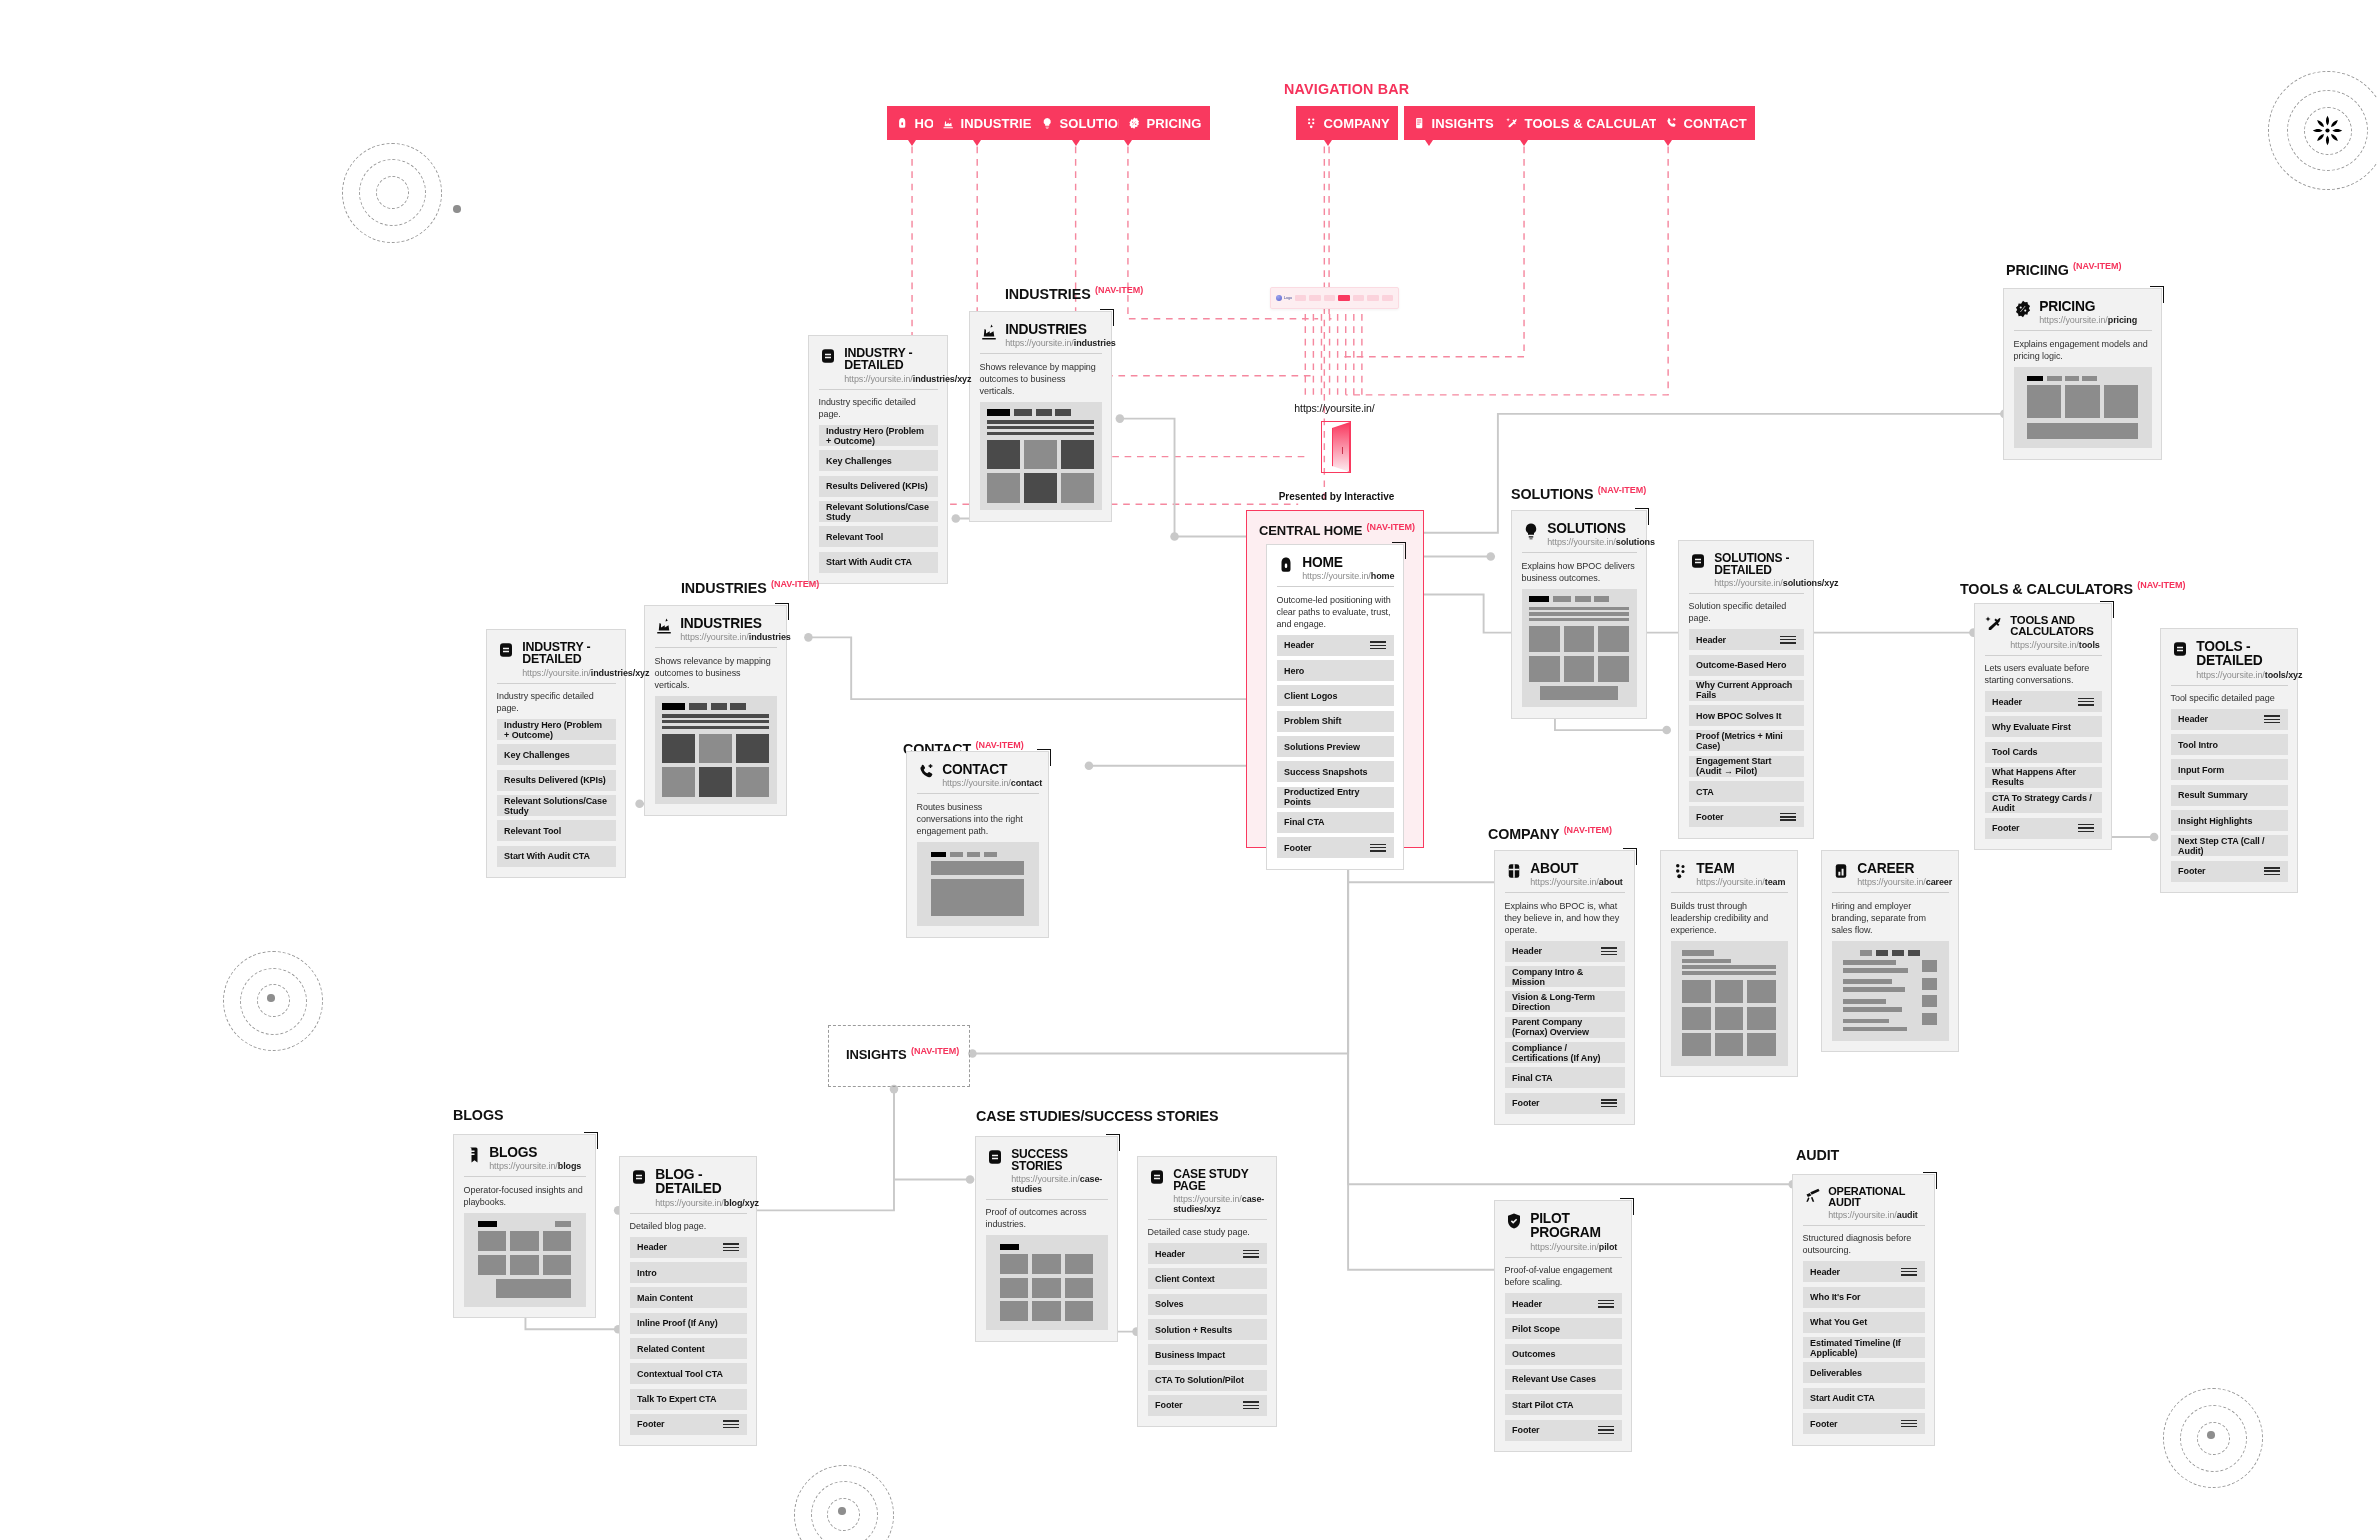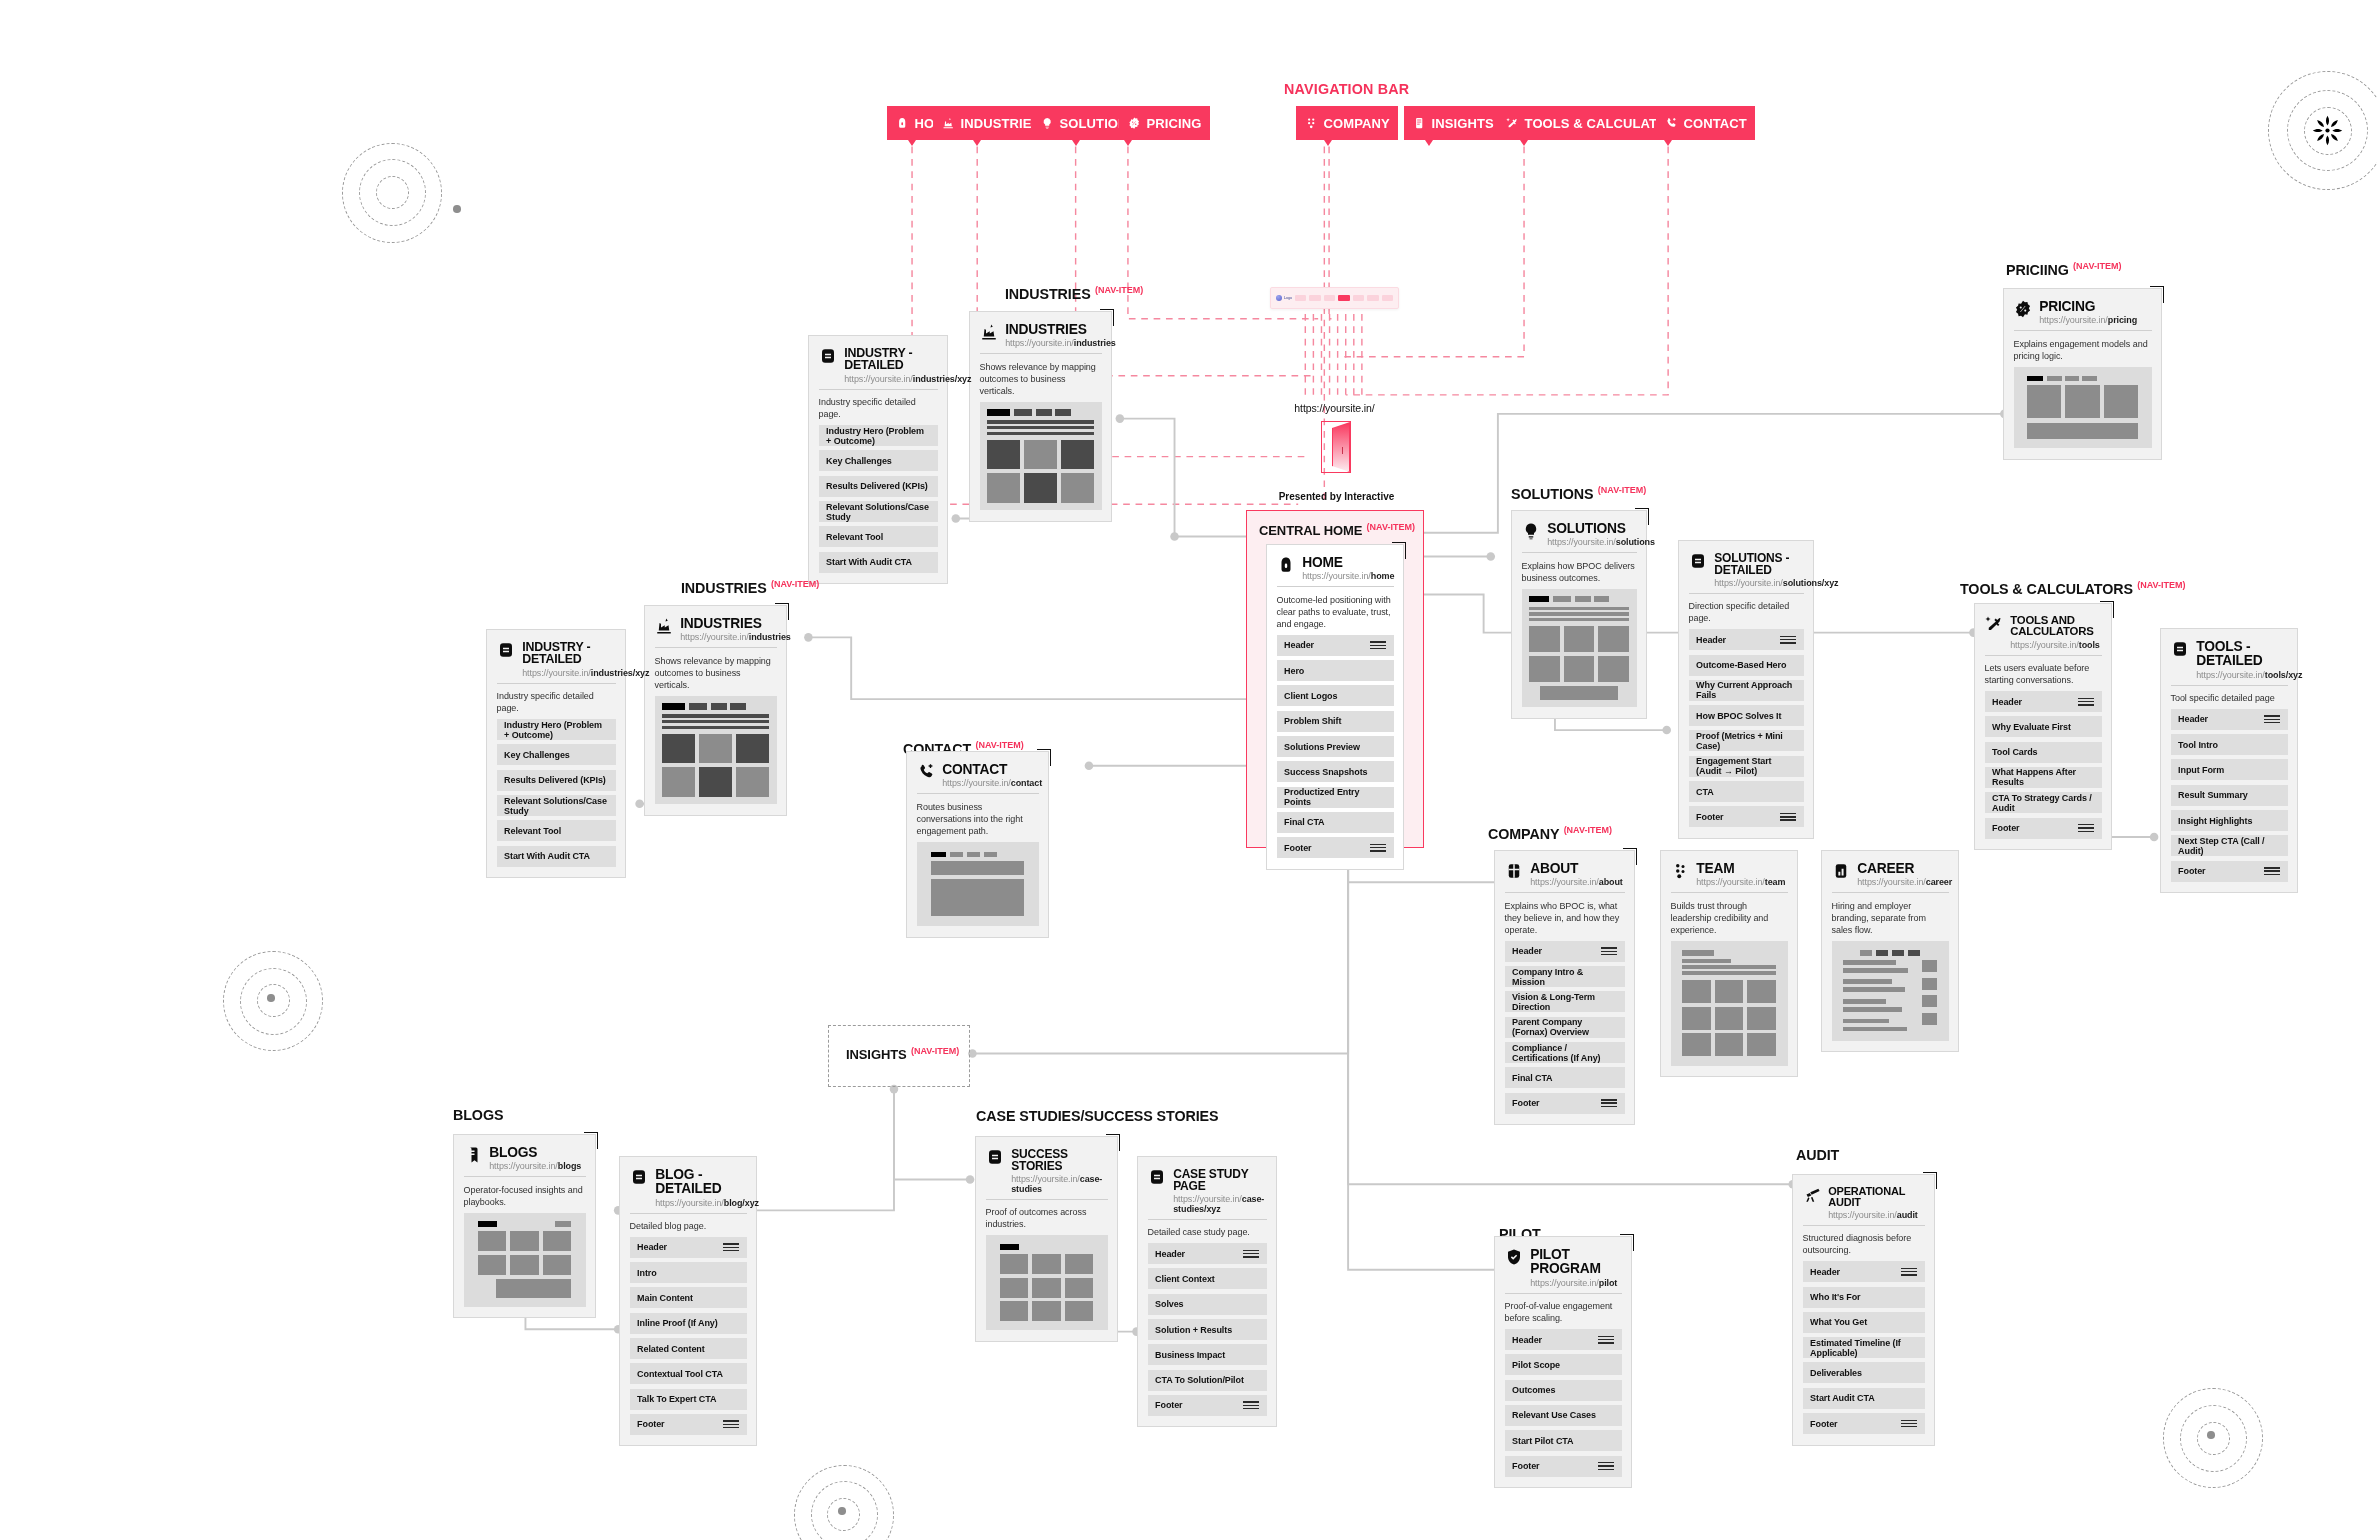--- a/index.html
+++ b/index.html
@@ -617,21 +617,21 @@
             <rect x="4" y="3" width="16" height="18" rx="4"></rect>
             <rect x="8" y="9" width="8" height="2" fill="#f2f2f2"></rect>
             <rect x="8" y="13" width="8" height="2" fill="#f2f2f2"></rect>
           </svg>
         </div>
       <div>
         <div class="card-ttl" style="font-size:12px">SOLUTIONS - DETAILED</div>
         <div class="card-url"><span>https://yoursite.in/</span><b>solutions/xyz</b></div>
       </div>
     </div>
-    <div class="card-desc">Direction specific detailed page.</div>
+    <div class="card-desc">Solution specific detailed page.</div>
     <div>
       <div class="sec">
           <span class="t">Header</span>
           <span class="burger">
             <i></i>
             <i></i>
             <i></i>
           </span>
         </div>
       <div class="sec">
@@ -1144,21 +1144,21 @@
             <i></i>
           </span>
         </div>
     </div>
   </div>
 
   <div class="grp-label" style="left:1499px;top:1226px;">
     <span>PILOT</span>
   </div>
 
-  <div class="card" style="left:1494px;top:1236px;width:138px;">
+  <div class="card" style="left:1494px;top:1200px;width:138px;">
     <div class="corner"></div>
     <div class="card-head">
       <div class="card-ic">
           <svg viewBox="0 0 24 24">
             <path d="M12 2l8 3v7c0 5-3.4 8.6-8 10-4.6-1.4-8-5-8-10V5z"></path>
             <path d="M8.5 11.8l2.4 2.4 4.6-4.6" stroke="#f2f2f2" stroke-width="2" fill="none"></path>
           </svg>
         </div>
       <div>
         <div class="card-ttl">PILOT PROGRAM</div>

